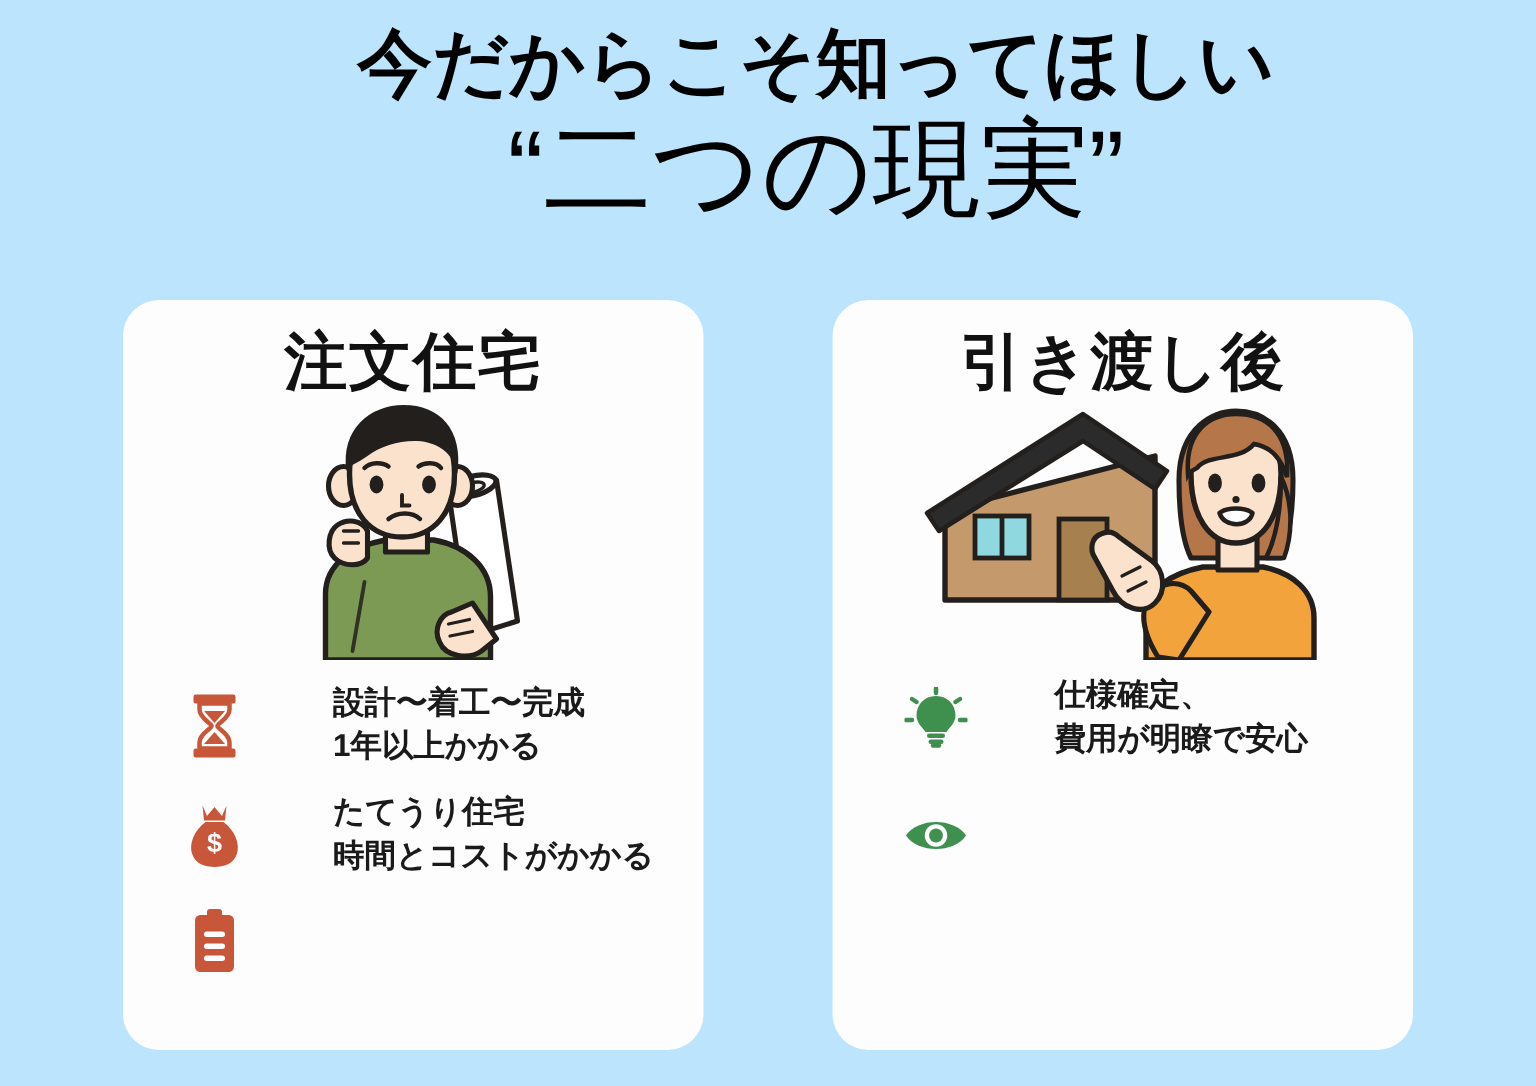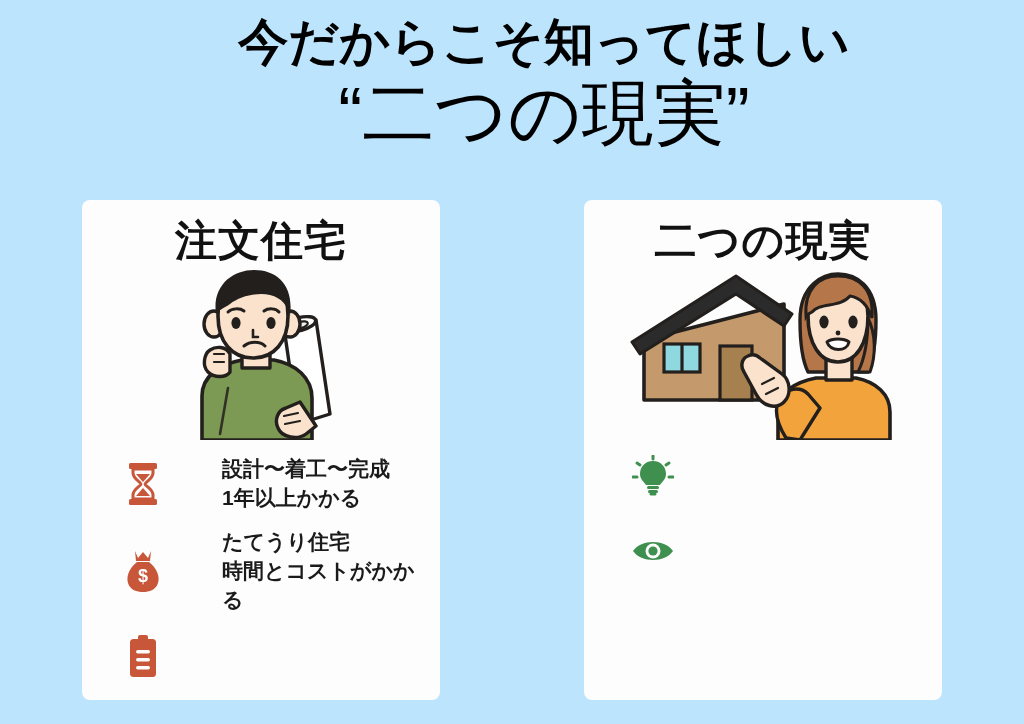--- a/index.html
+++ b/index.html
@@ -46,24 +46,24 @@
   .cards {
     position: absolute;
     top: 200px;
     left: 82px;
     width: 860px;
     height: 500px;
     display: flex;
     justify-content: space-between;
   }
   .card {
-    width: 358px;
+    width: 387px;
     height: 500px;
     background: #fdfdfd;
-    border-radius: 8px;
+    border-radius: 24px;
     position: relative;
     box-sizing: border-box;
   }
 
   .card-heading {
     text-align: center;
     font-size: 42px;
     font-weight: 700;
     color: #111111;
     padding-top: 18px;
@@ -206,21 +206,21 @@
             <rect x="10" y="24" width="14" height="3.6" rx="1.8" fill="#fdfdfd"></rect>
             <rect x="10" y="32" width="14" height="3.6" rx="1.8" fill="#fdfdfd"></rect>
           </svg>
         </span>
       </div>
 
     </div>
   </div>
 
   <div class="card right">
-    <div class="card-heading">二つの現実</div>
+    <div class="card-heading">引き渡し後</div>
 
     <div class="illus">
       <svg width="278" height="172" viewBox="0 0 278 172" aria-hidden="true">
 
         <path d="M20 72 L20 132 L160 132 L160 36 Z" fill="#c49a6c" stroke="#231f1d" stroke-width="3.6" stroke-linejoin="round"></path>
 
         <path d="M8 74 L112 8 L168 46 L160 58 L112 26 L16 86 Z" fill="#2b2b2b" stroke="#231f1d" stroke-width="3" stroke-linejoin="round"></path>
 
         <rect x="40" y="76" width="36" height="28" fill="#8fd8e0" stroke="#231f1d" stroke-width="3.2"></rect>
         <line x1="58" y1="76" x2="58" y2="104" stroke="#231f1d" stroke-width="3.2"></line>
@@ -264,20 +264,22 @@
             <path d="M19 39 L23 39" stroke="#3f8f4f" stroke-width="3" stroke-linecap="round"></path>
             <g stroke="#3f8f4f" stroke-width="3" stroke-linecap="round">
               <line x1="21" y1="1" x2="21" y2="4"></line>
               <line x1="5" y1="8" x2="8" y2="10"></line>
               <line x1="37" y1="8" x2="34" y2="10"></line>
               <line x1="1" y1="22" x2="5" y2="22"></line>
               <line x1="41" y1="22" x2="37" y2="22"></line>
             </g>
           </svg>
         </span>
+        <span class="bullet-text">仕様確定、
+費用が明瞭で安心</span>
       </div>
 
       <div class="bullet">
         <span class="bullet-icon">
           <svg width="44" height="30" viewBox="0 0 44 30" aria-hidden="true">
             <path d="M2 15 C10 3 34 3 42 15 C34 27 10 27 2 15 Z" fill="#3f8f4f"></path>
             <circle cx="22" cy="15" r="7.5" fill="#fdfdfd"></circle>
             <circle cx="22" cy="15" r="4.6" fill="#3f8f4f"></circle>
           </svg>
         </span>

